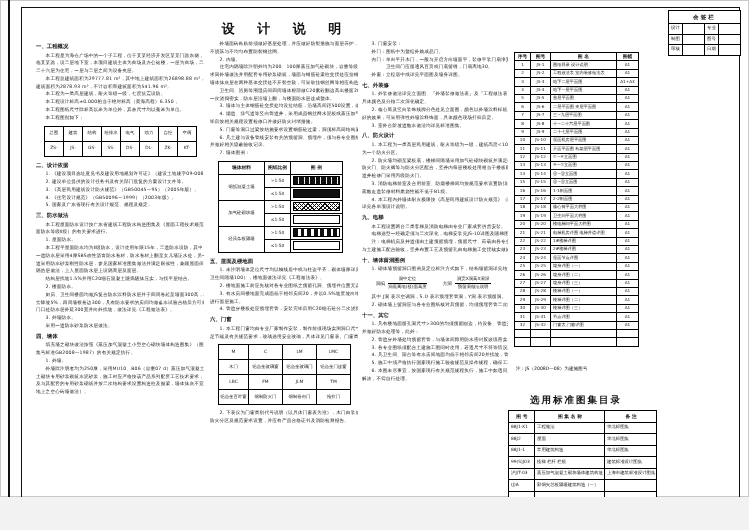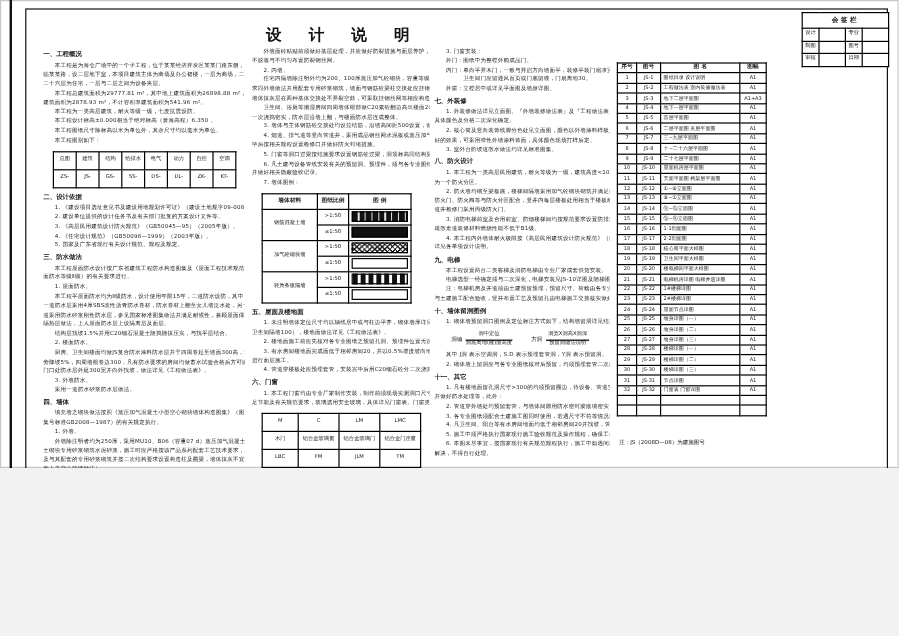--- a/index.html
+++ b/index.html
@@ -1,16 +1,16 @@
 <!DOCTYPE html>
 <html><head>
 <meta charset="utf-8">
 <style>
   html,body{margin:0;padding:0;background:#f2f2f2;}
-  .stage{position:relative;width:749px;height:390px;background:#fff;overflow:hidden;
+  .stage{position:relative;width:749px;height:497px;background:#fff;overflow:hidden;
          font-family:"DejaVu Sans","Liberation Sans",sans-serif;color:#1a1a1a;
          box-shadow:inset 0 0 0 1px #c8c8c8;}
   .edge-line{position:absolute;left:8px;top:0;width:2px;height:530px;background:#111;}
   .frame{position:absolute;left:21px;top:7px;width:719px;height:514px;border:1.5px solid #111;box-sizing:border-box;}
   .sheet-title{position:absolute;left:200px;top:20px;width:172px;text-align:center;
                font-size:13px;font-weight:bold;letter-spacing:9px;color:#111;}
   .dl-title{position:absolute;left:514px;top:22px;width:128px;text-align:center;
             font-size:11px;font-weight:bold;letter-spacing:6px;color:#111;}
   .atlas-title{position:absolute;left:508px;top:394px;width:136px;text-align:center;
                font-size:9.5px;font-weight:bold;letter-spacing:2px;color:#111;}
@@ -48,20 +48,21 @@
   .frac .top{border-bottom:1px solid #000;padding:0 2px;}
 </style>
 </head>
 <body>
 
 <div class="stage">
   <div class="edge-line"></div>
   <div class="frame"></div>
 
   <div class="sheet-title">设  计  说  明</div>
+  <div class="atlas-title">选用标准图集目录</div>
 
   <div id="col1" class="col">
       <div class="sec-h">一、工程概况</div>
       <div class="tline">　　本工程是为海仓广场中的一个子工程，位于某某经济开发区某某门路东侧，南</div>
       <div class="tline">临某某路，设二层地下室，本项目建筑主体为商场及办公裙楼，一层为商场，二~</div>
       <div class="tline">二十六层为住宅，一层与二层之间为设备夹层。</div>
       <div class="tline">　　本工程总建筑面积为29777.81 m²，其中地上建筑面积为26898.88 m²，地下</div>
       <div class="tline">建筑面积为2878.93 m²，不计容积率建筑面积为541.96 m²。</div>
       <div class="tline">　　本工程为一类高层建筑，耐火等级一级，七度抗震设防。</div>
       <div class="tline">　　本工程设计标高±0.000相当于绝对标高（黄海高程）6.350 。</div>

